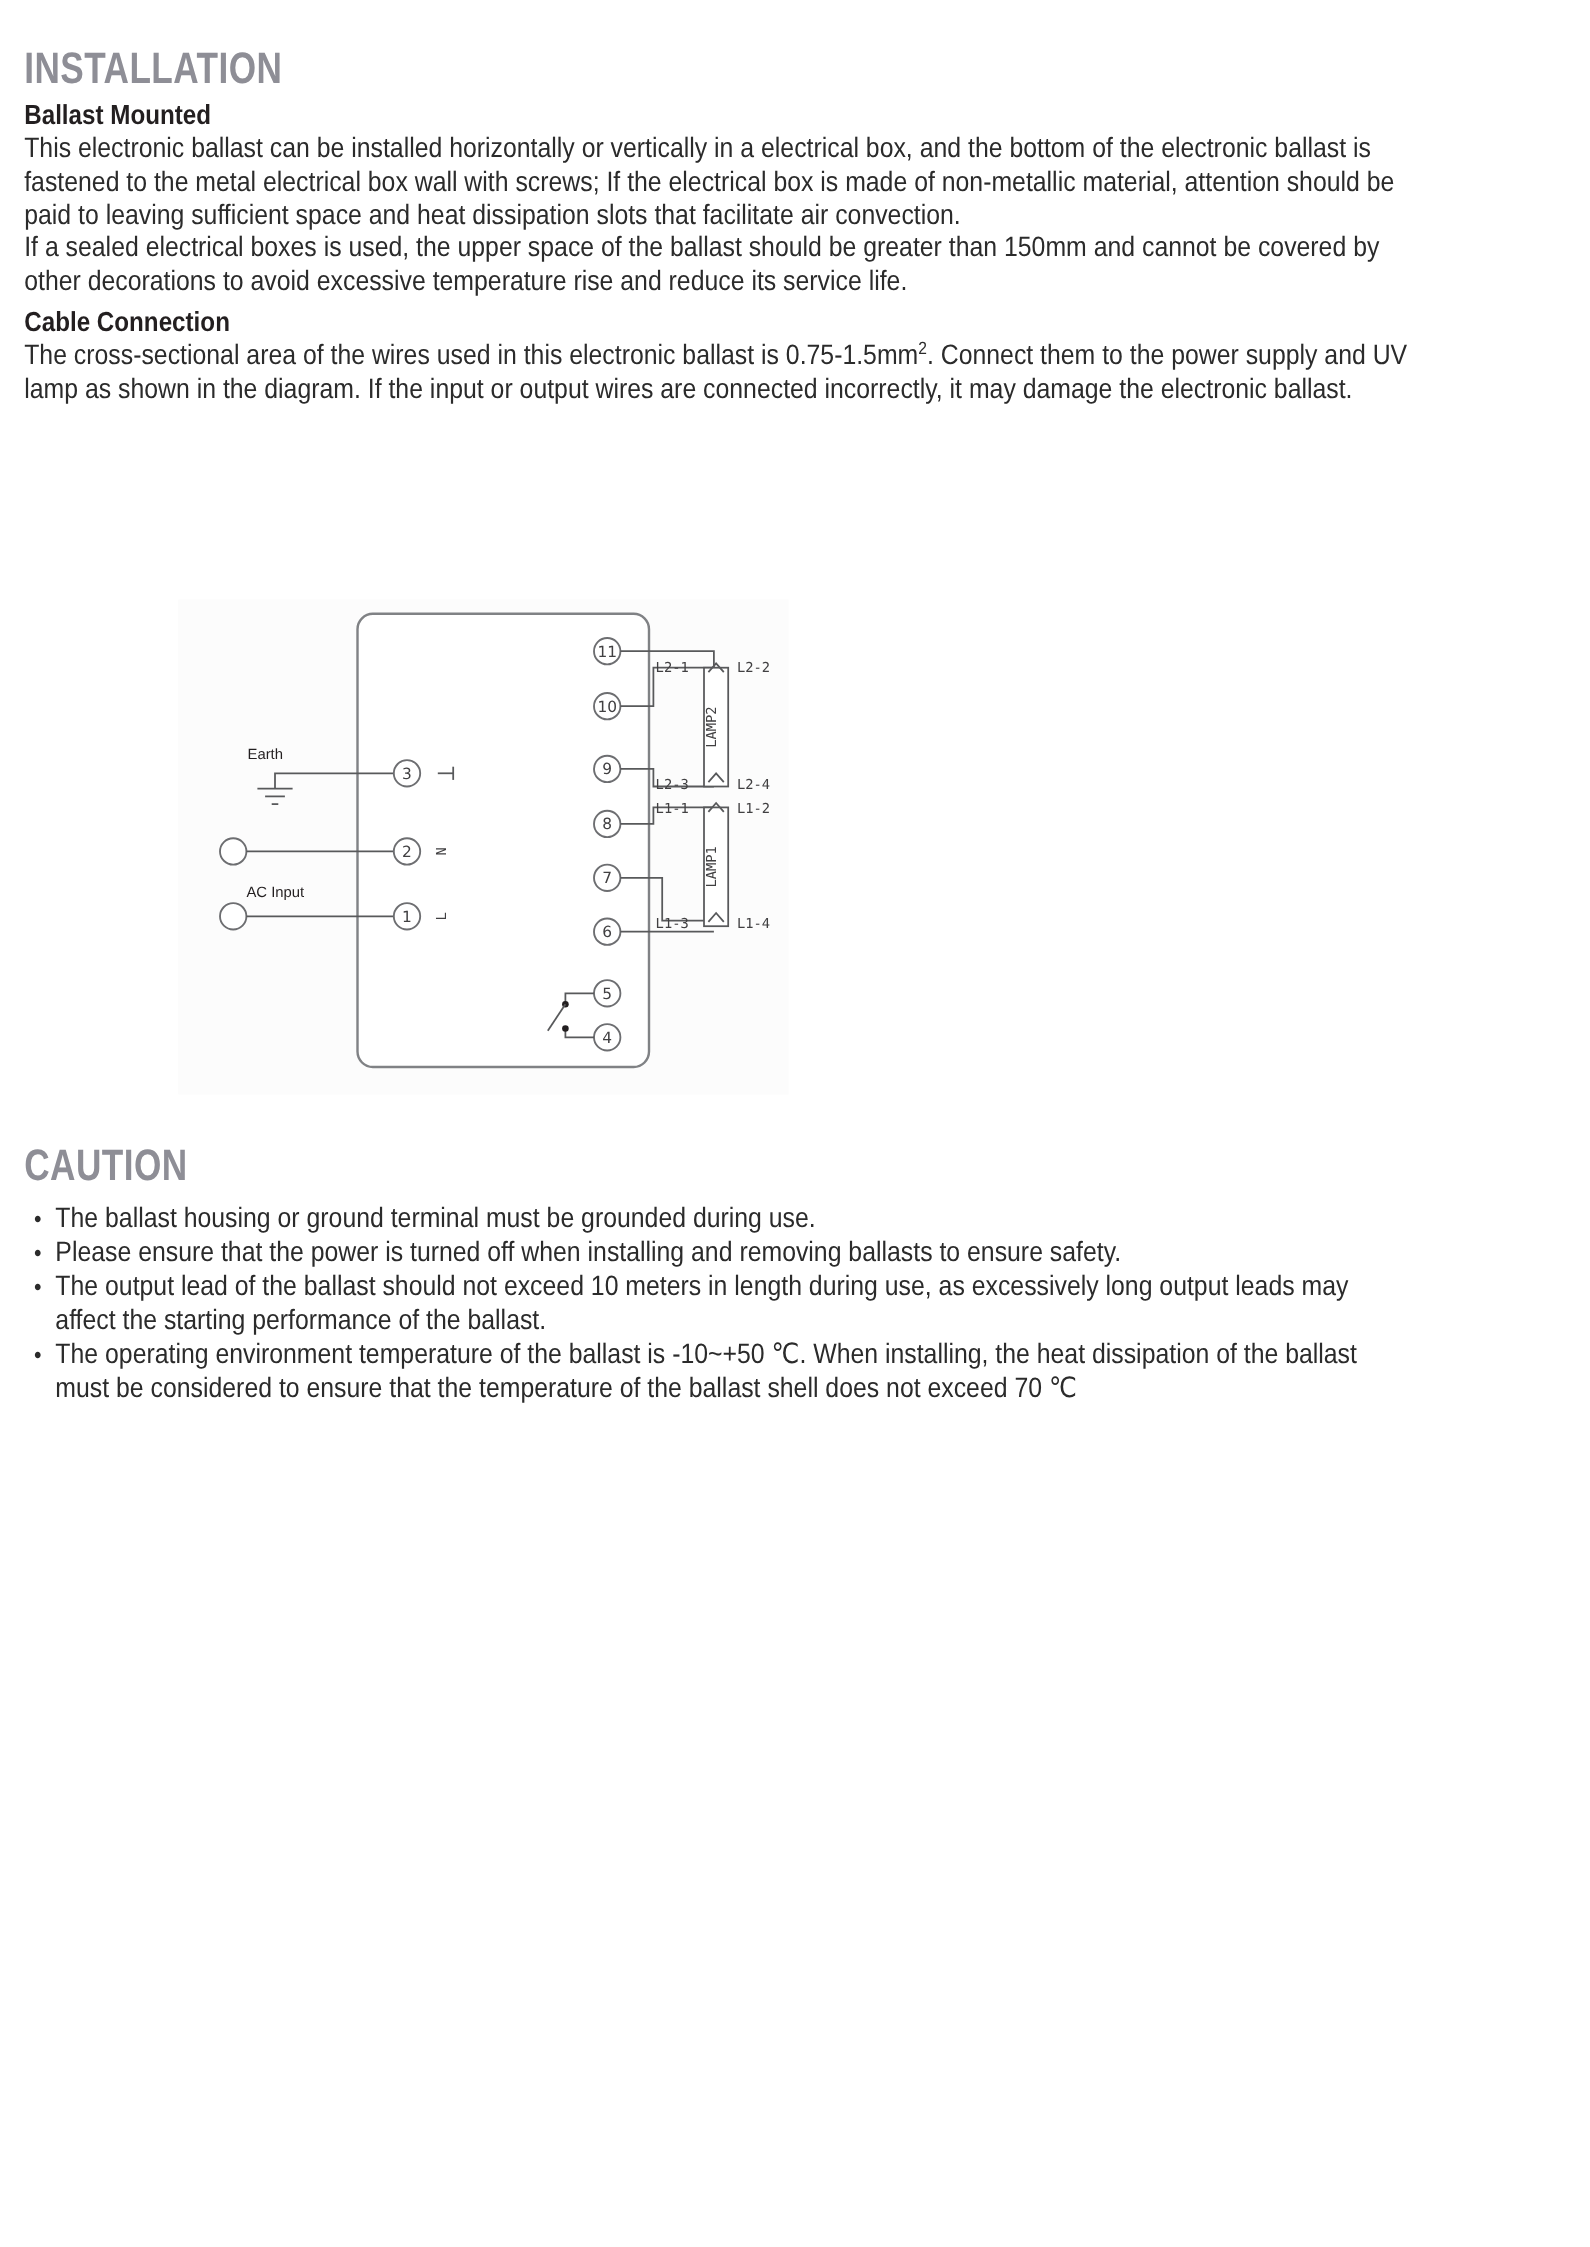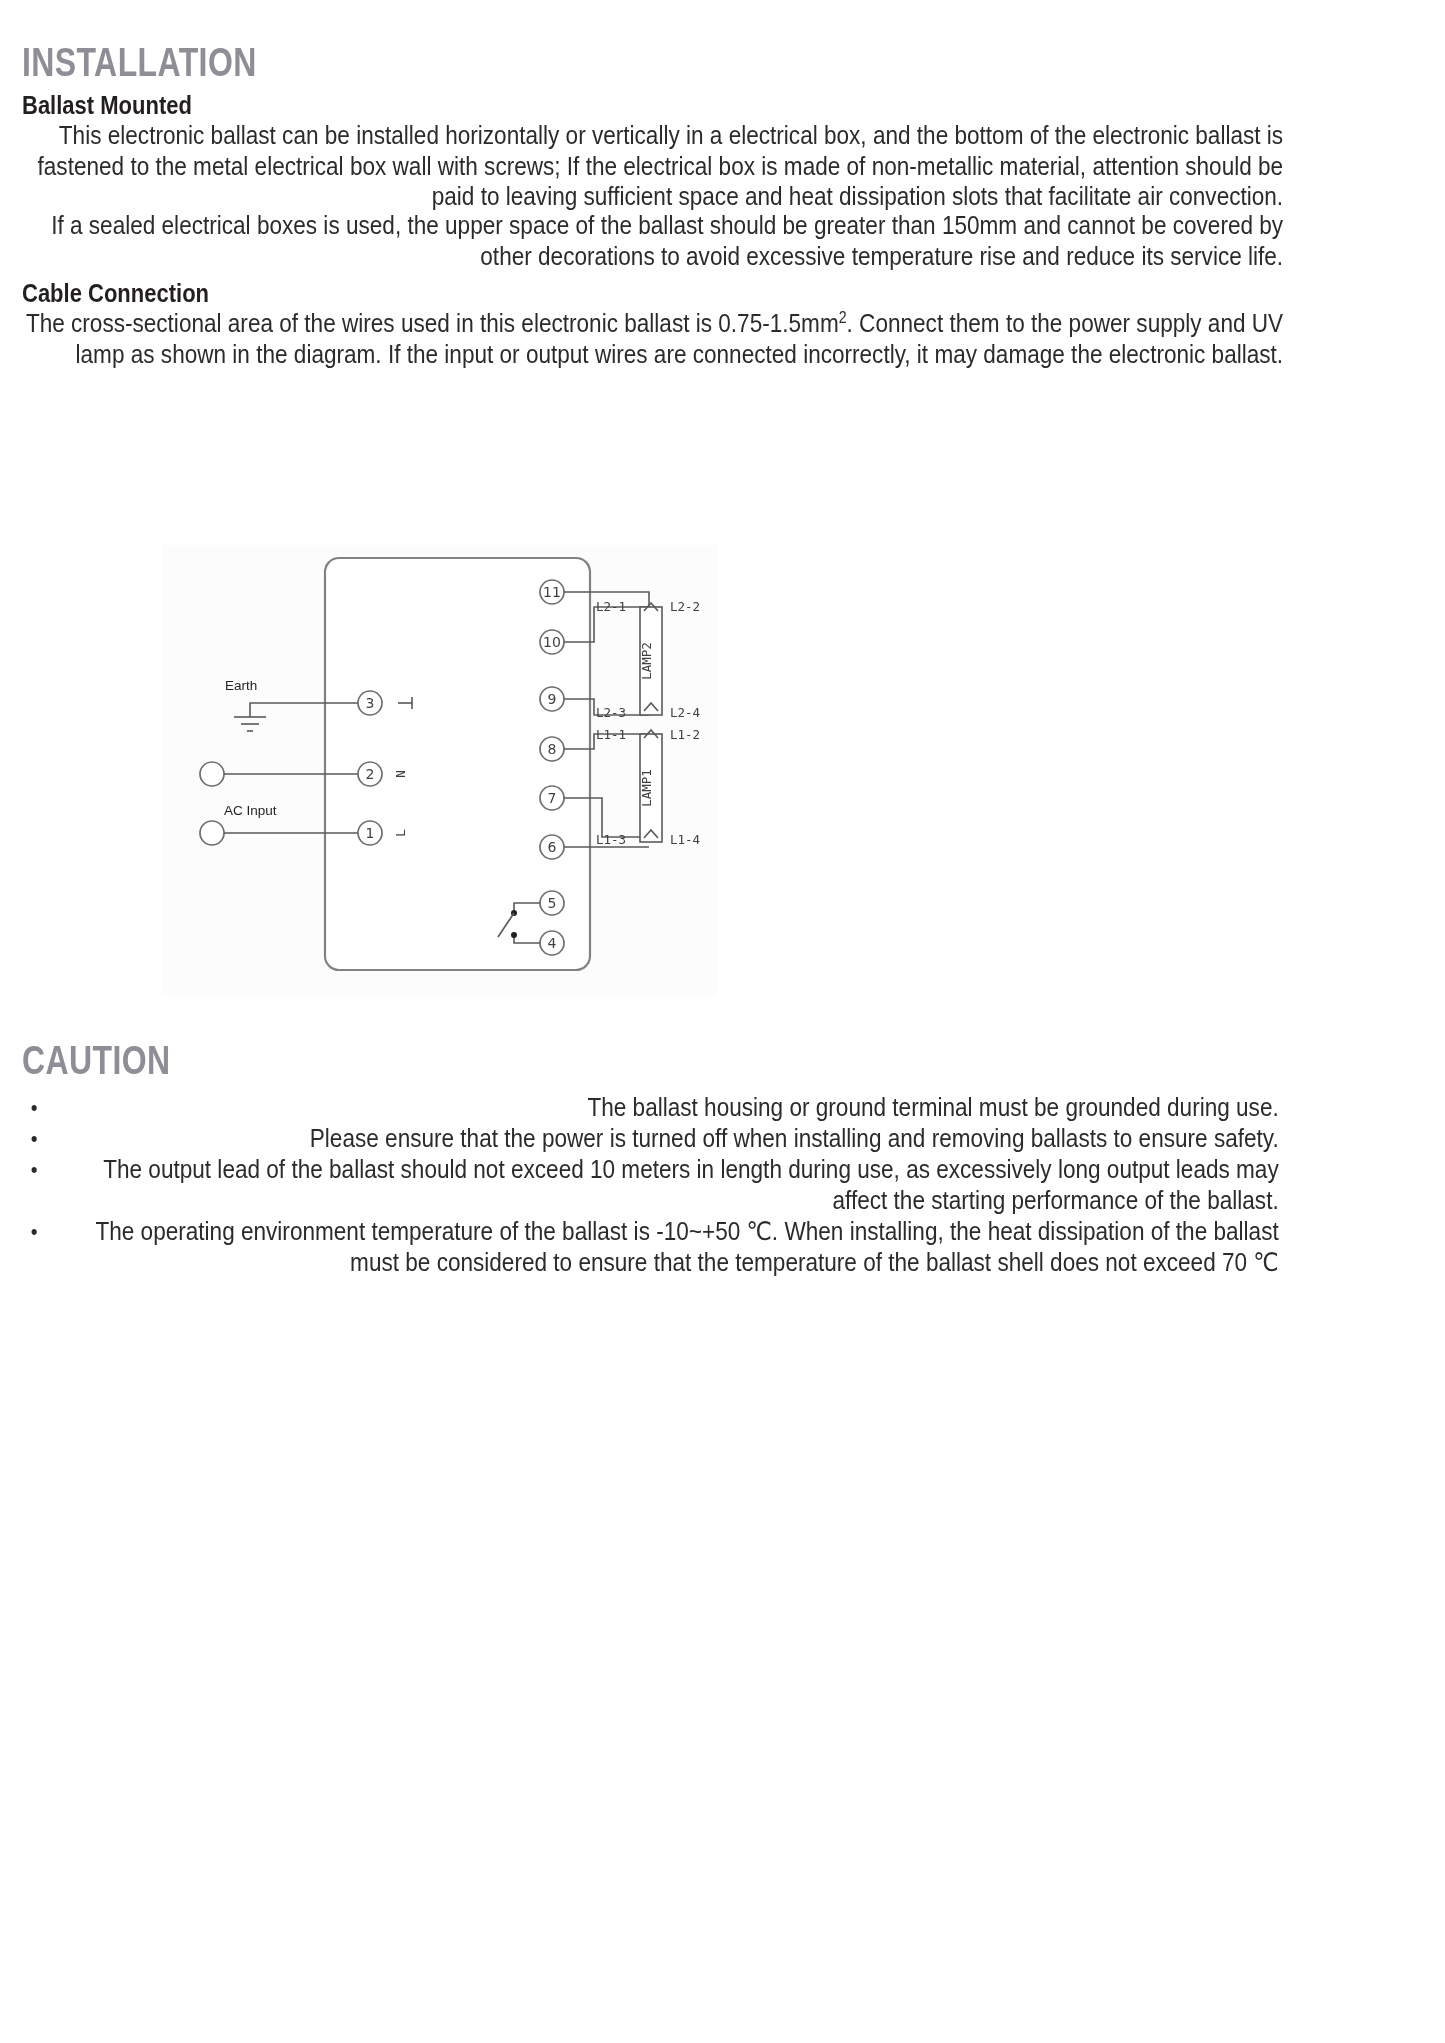--- a/index.html
+++ b/index.html
@@ -12,21 +12,20 @@
     height: 2043px;
     position: relative;
     font-family: "Liberation Sans", "DejaVu Sans", sans-serif;
     color: #231f20;
     overflow: hidden;
   }
   .page {
     position: absolute;
     inset: 0;
     padding: 18px;
-    text-align: right;
   }
 
   
   .section-heading {
     position: absolute;
     left: 22px;
     font-size: 40px;
     line-height: 40px;
     font-weight: 700;
     color: #8e8e96;

